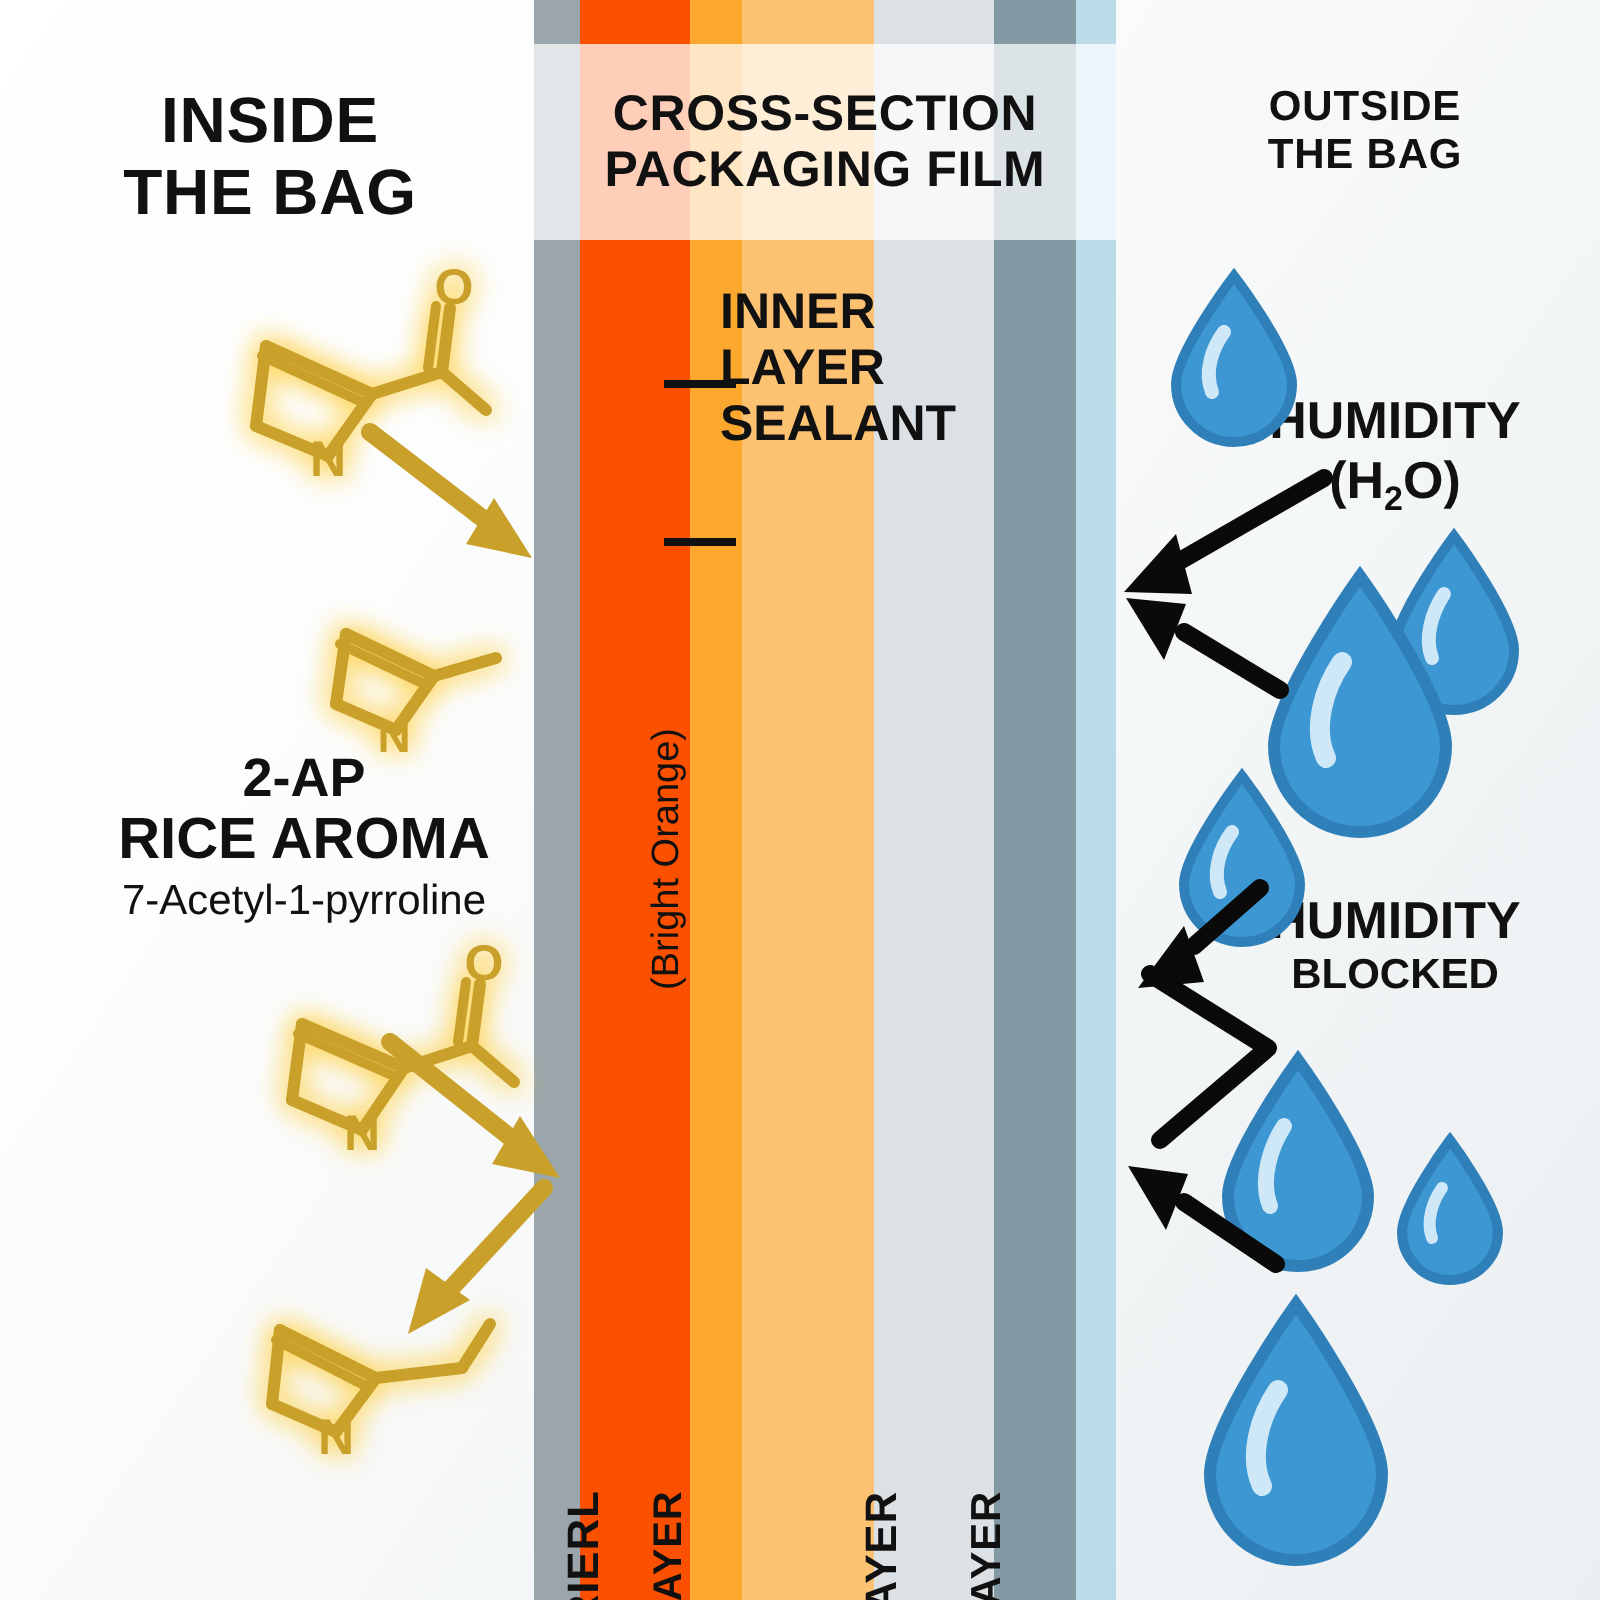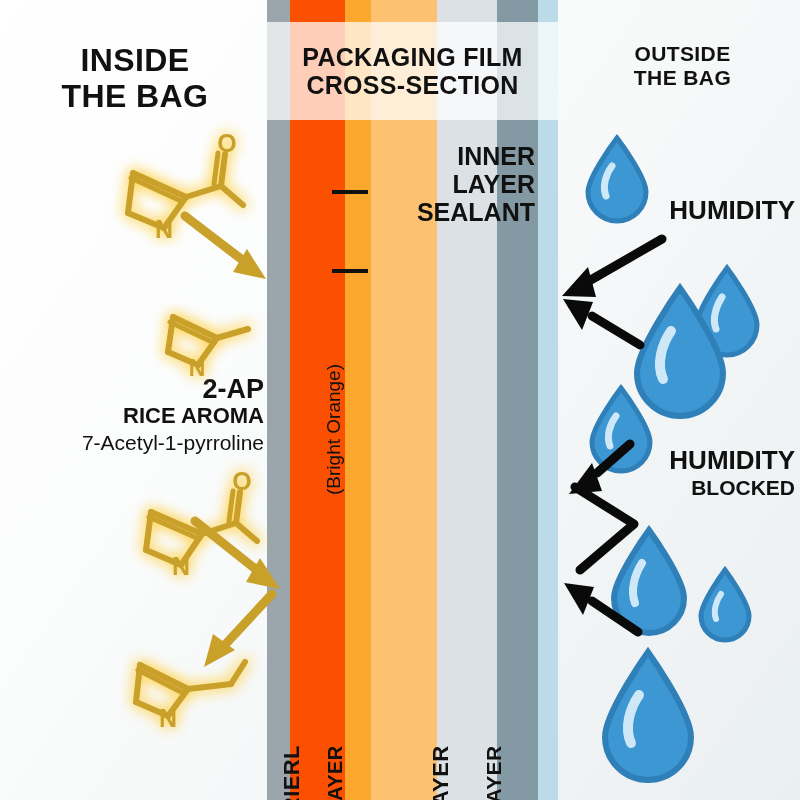--- a/index.html
+++ b/index.html
@@ -27,27 +27,27 @@
   #headertext{
     position:absolute;text-align:center;color:#111;font-weight:bold;
     line-height:1.13;letter-spacing:.3px;
   }
 
   
   .sidehead{
     position:absolute;text-align:center;color:#111;font-weight:bold;
     line-height:1.14;letter-spacing:.4px;
   }
-  .block-center{position:absolute;text-align:right;color:#111;}
+  .block-center{position:absolute;text-align:center;color:#111;}
   .big{font-weight:bold;}
   .sub{font-weight:normal;}
 
   
   .callout{position:absolute;color:#111;font-weight:bold;line-height:1.1;
-    text-align:right;}
+    text-align:left;}
   .leader{position:absolute;background:#111;height:4px;}
 
   svg{position:absolute;left:0;top:0;overflow:visible;}
 </style>
 </head>
 <body>
 
 <div id="stage">
 
   <div id="film-layers">
@@ -63,46 +63,47 @@
         <div class="layer-label" style="font-size: 22px; inset: auto auto 55px 50%; transform: rotate(180deg) translateX(50%); transform-origin: left bottom; writing-mode: vertical-rl; position: absolute;">SUBSTRATE LAYER</div>
       </div>
       <div class="layer" style="left: 497px; width: 41px; background: rgb(131, 153, 164);">
         <div class="layer-label" style="font-size: 21px; inset: auto auto 55px 50%; transform: rotate(180deg) translateX(50%); transform-origin: left bottom; writing-mode: vertical-rl; position: absolute;">OUTER PROTECTIVE LAYER</div>
       </div>
       <div class="layer" style="left: 538px; width: 20px; background: rgb(188, 219, 232);"></div>
     </div>
 
   <div id="headerband" style="left: 267px; width: 291px; top: 22px; height: 98px;"></div>
   <div id="headertext" style="left: 237px; width: 351px; top: 43px; font-size: 25px;">
+    <div>CROSS-SECTION</div>
     <div>PACKAGING FILM</div>
-    <div>CROSS-SECTION</div>
   </div>
 
   <div id="barrier-note" style="position: absolute; left: 323px; bottom: 305px; color: rgb(17, 17, 17); font-size: 19px; white-space: nowrap; writing-mode: vertical-rl; transform: rotate(180deg);">
     <span>(Bright Orange)</span>
   </div>
 
   <div class="sidehead" id="left-heading" style="left: 10px; top: 42px; width: 250px; font-size: 32px;">
     <div>INSIDE</div>
     <div>THE BAG</div>
   </div>
 
-  <div class="block-center" id="aroma-block" style="left: 8px; top: 374px; width: 256px;">
+  <div class="block-center" id="aroma-block" style="left: 24px; top: 374px; width: 256px;">
     <div class="big" style="font-size:27px;line-height:1.12;">2-AP</div>
-    <div class="big" style="font-size:22px;line-height:1.12;">RICE AROMA</div>
+    <div class="big" style="font-size:29px;line-height:1.12;">RICE AROMA</div>
     <div class="sub" style="font-size:21px;line-height:1.25;margin-top:1px;">7-Acetyl-1-pyrroline</div>
   </div>
 
   <div class="sidehead" id="right-heading" style="left: 570px; top: 42px; width: 225px; font-size: 21px;">
     <div>OUTSIDE</div>
     <div>THE BAG</div>
   </div>
 
   <div class="block-center big" id="humidity-block" style="left: 600px; top: 196px; width: 195px;">
     <div style="font-size:26px;line-height:1.14;">HUMIDITY</div>
+    <div style="font-size:26px;line-height:1.14;"><span>(H</span><sub style="font-size:17px;">2</sub><span>O)</span></div>
   </div>
 
   <div class="block-center big" id="blocked-block" style="left: 600px; top: 446px; width: 195px;">
     <div style="font-size:26px;line-height:1.14;">HUMIDITY</div>
     <div style="font-size:21px;line-height:1.14;">BLOCKED</div>
   </div>
 
   <div class="leader" id="leader-1" style="left: 332px; top: 190px; width: 36px;"></div>
   <div class="callout" id="callout-1" style="left: 360px; top: 142px; width: 175px; font-size: 25px; line-height: 1.12;">
       <div>INNER</div>

